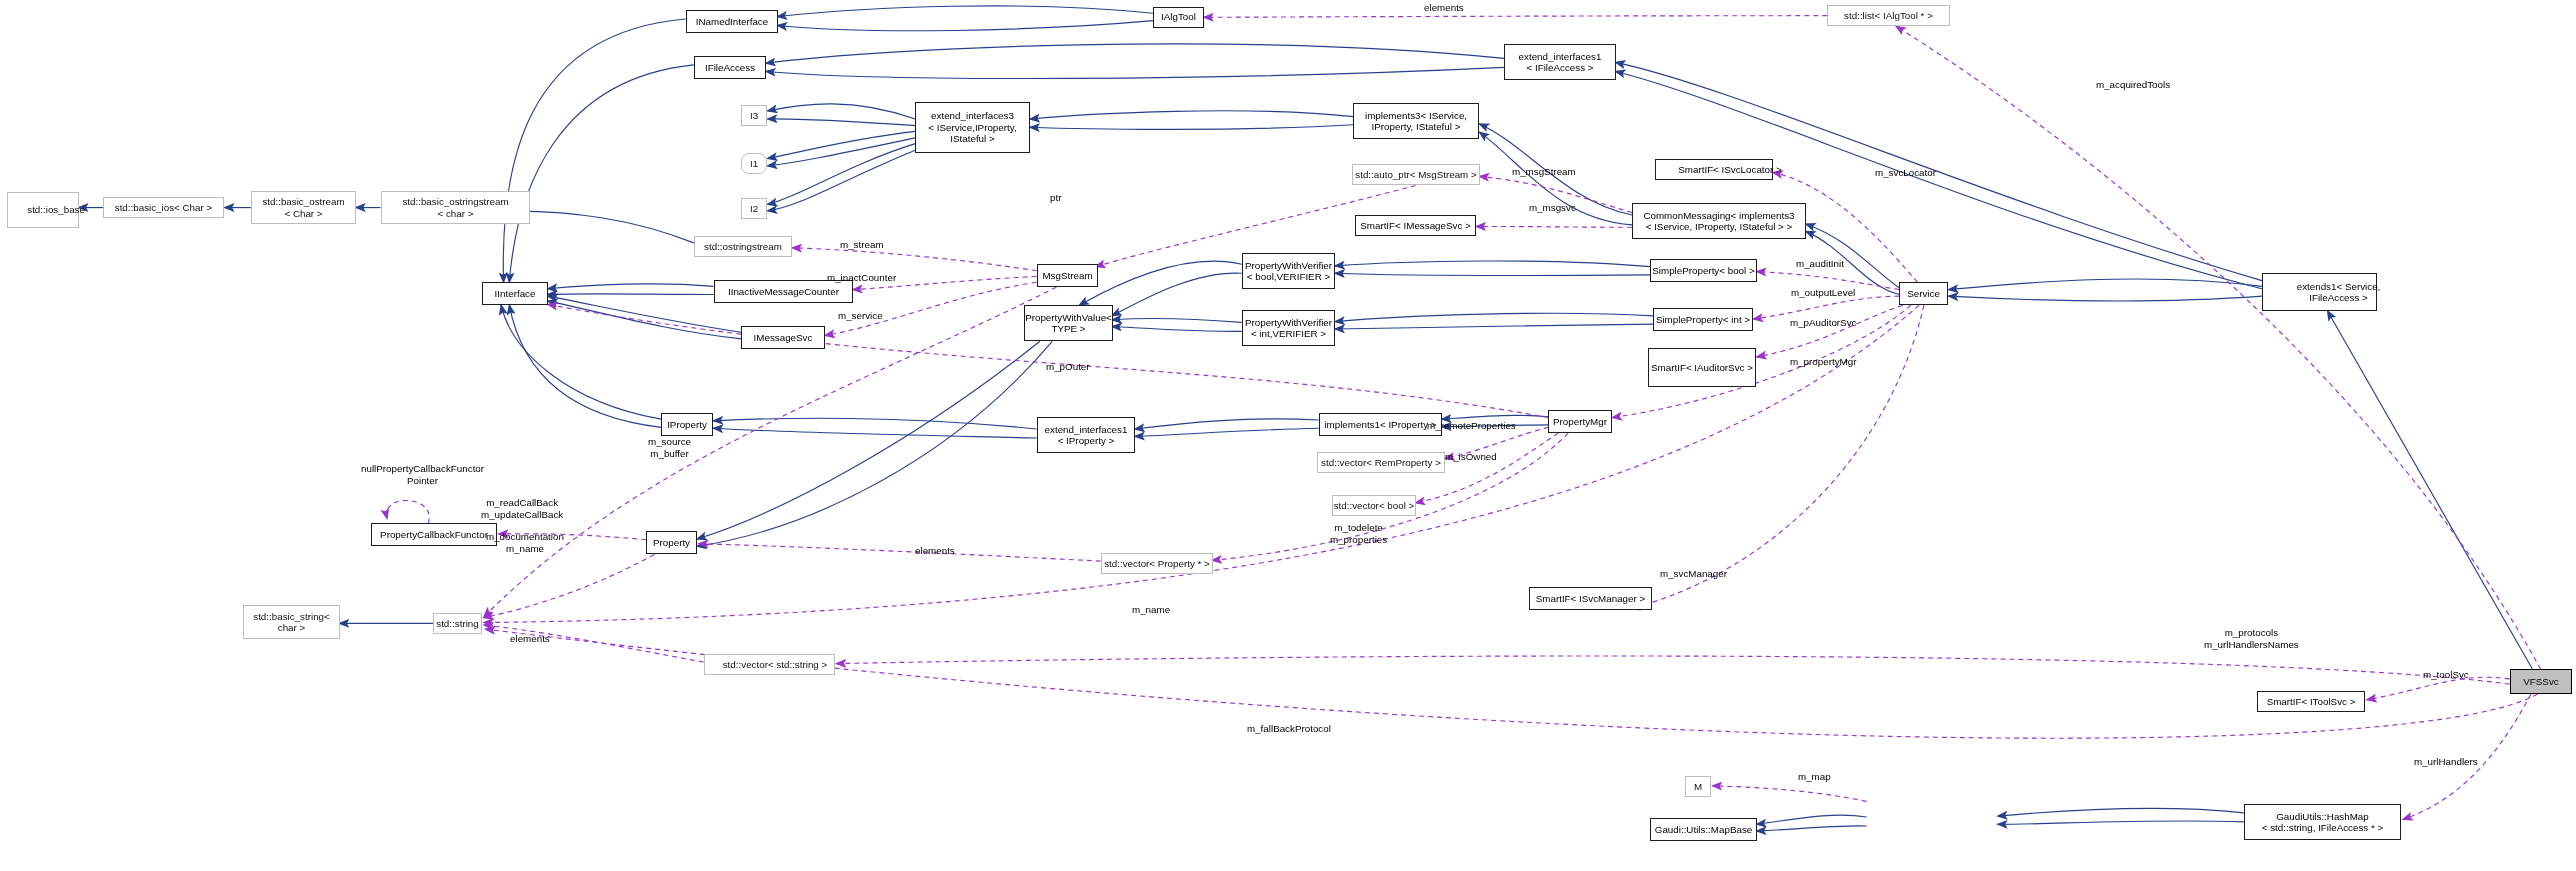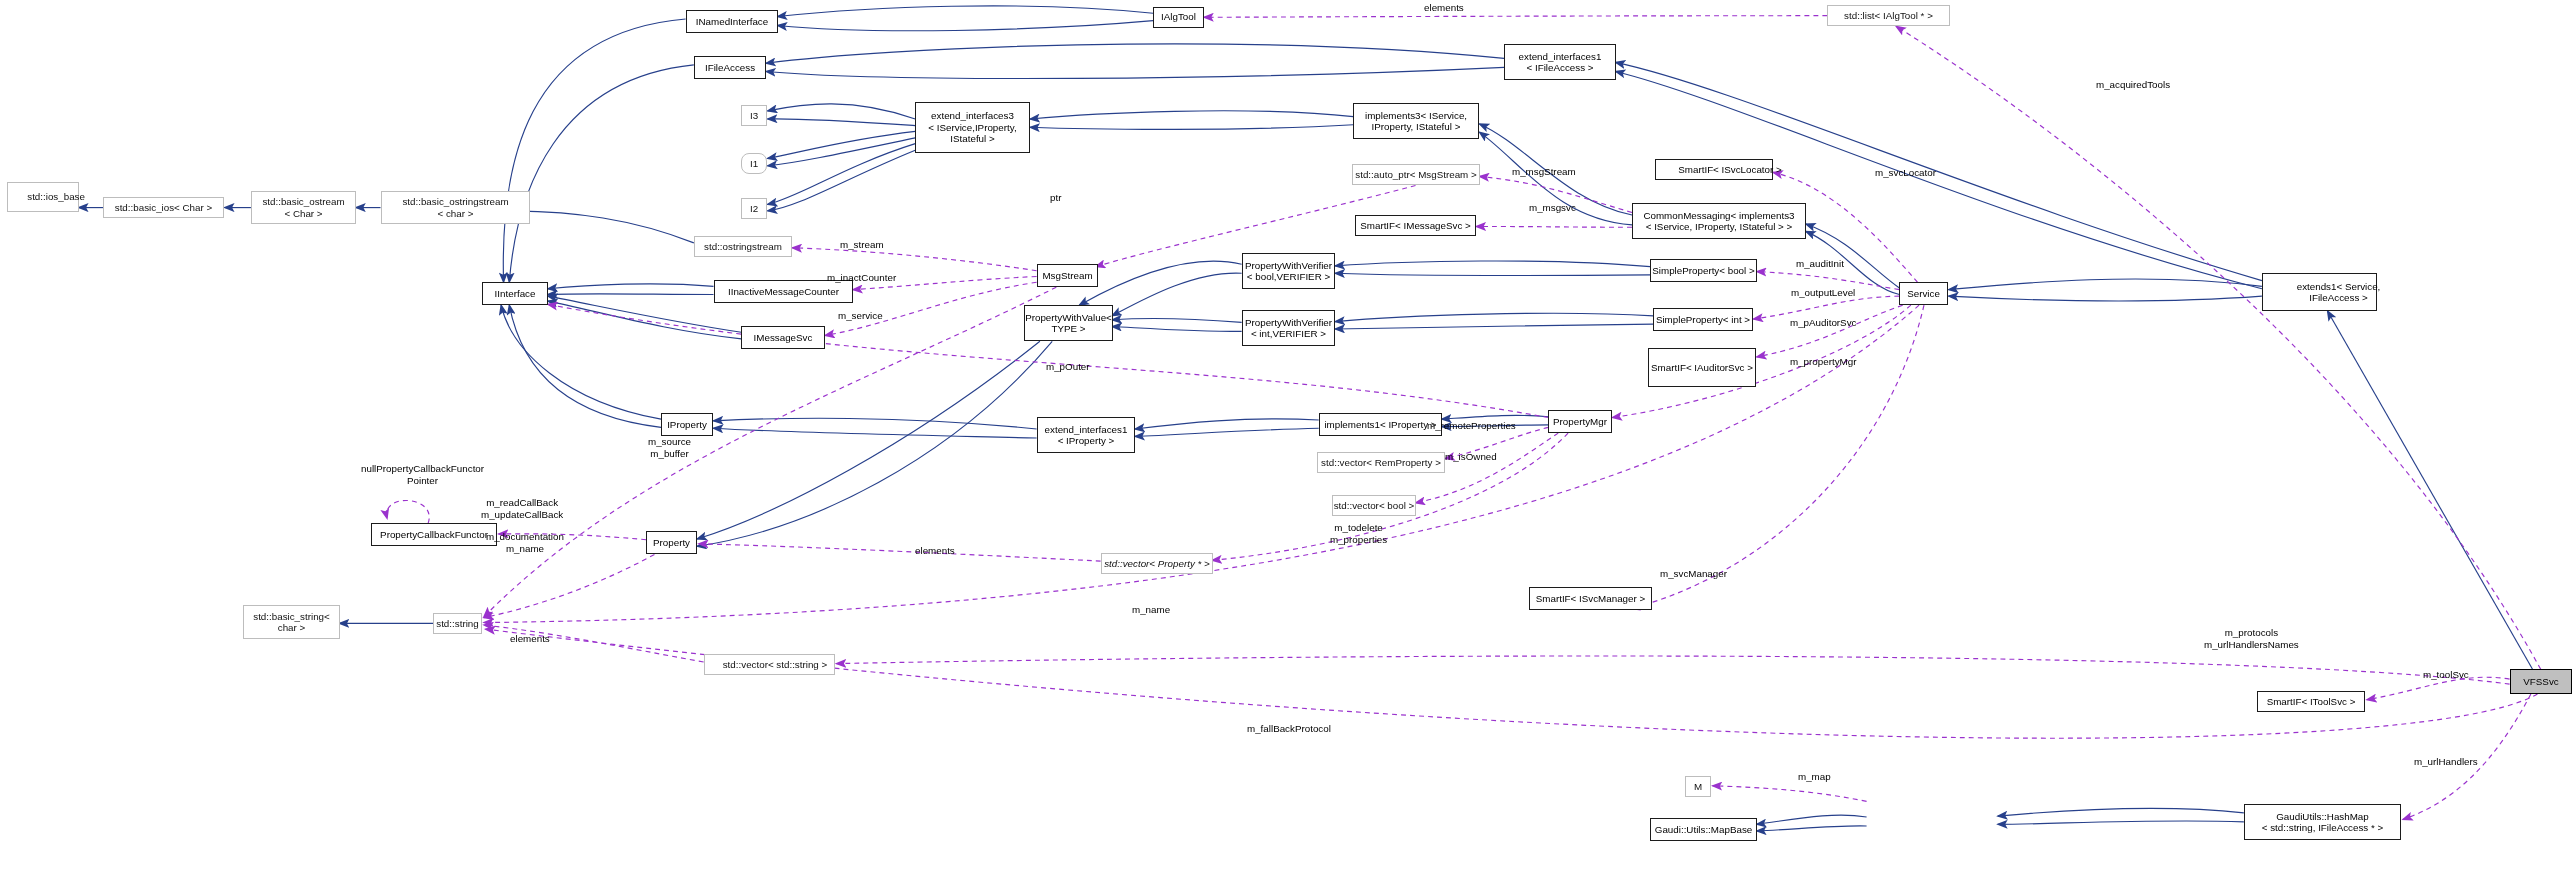--- a/index.html
+++ b/index.html
@@ -111,21 +111,21 @@
         <path d="M1288,350 C1050,470 780,560 590,752" class="d" marker-end="url(#arr-d)"></path>
         <path d="M3060,828 C3002,818 2952,842 2886,853" class="d" marker-end="url(#arr-d)"></path>
         <path d="M3086,846 C3042,930 2992,978 2930,999" class="d" marker-end="url(#arr-d)"></path>
         <path d="M3060,834 C2700,788 1600,798 1020,809" class="d" marker-end="url(#arr-d)"></path>
         <path d="M3094,846 C2940,936 1800,916 592,767" class="d" marker-end="url(#arr-d)"></path>
         <path d="M2276,977 C2212,964 2152,960 2088,958" class="d" marker-end="url(#arr-d)"></path>
         <path d="M1888,509 C1500,438 1100,452 668,371" class="d" marker-end="url(#arr-d)"></path>
         <path d="M858,807 C762,790 680,772 590,762" class="d" marker-end="url(#arr-d)"></path>
       </g>
   </svg>
-<div class="node light" style="left: 6.6px; top: 182px; width: 72px; height: 30px; padding-left: 27px;">
+<div class="node light" style="left: 6.6px; top: 192px; width: 72px; height: 36px; padding-left: 27px;">
       <span>std::ios_base</span>
     </div>
     <div class="node light" style="left: 103px; top: 197px; width: 121px; height: 21.3px;">
       <span>std::basic_ios&lt; Char &gt;</span>
     </div>
     <div class="node light" style="left: 251px; top: 191px; width: 105px; height: 33px;">
       <span>std::basic_ostream</span>
       <span>&lt; Char &gt;</span>
     </div>
     <div class="node light" style="left: 381px; top: 191px; width: 149px; height: 33px;">
@@ -250,21 +250,21 @@
     </div>
     <div class="node bold" style="left: 1548px; top: 410px; width: 64px; height: 23px;">
       <span>PropertyMgr</span>
     </div>
     <div class="node light" style="left: 1317px; top: 452px; width: 128px; height: 21.3px;">
       <span>std::vector&lt; RemProperty &gt;</span>
     </div>
     <div class="node light" style="left: 1332px; top: 495px; width: 84px; height: 21.3px;">
       <span>std::vector&lt; bool &gt;</span>
     </div>
-    <div class="node light" style="left: 1101px; top: 553px; width: 112px; height: 21.3px; font-style: italic;">
+    <div class="node light" style="left: 1101px; top: 553px; width: 112px; height: 21.3px;">
       <span>std::vector&lt; Property * &gt;</span>
     </div>
     <div class="node bold" style="left: 1529px; top: 587px; width: 123px; height: 23px;">
       <span>SmartIF&lt; ISvcManager &gt;</span>
     </div>
     <div class="node focus" style="left: 2510px; top: 669px; width: 62px; height: 24.6px;">
       <span>VFSSvc</span>
     </div>
     <div class="node bold" style="left: 2257px; top: 691px; width: 108px; height: 21.3px;">
       <span>SmartIF&lt; IToolSvc &gt;</span>

